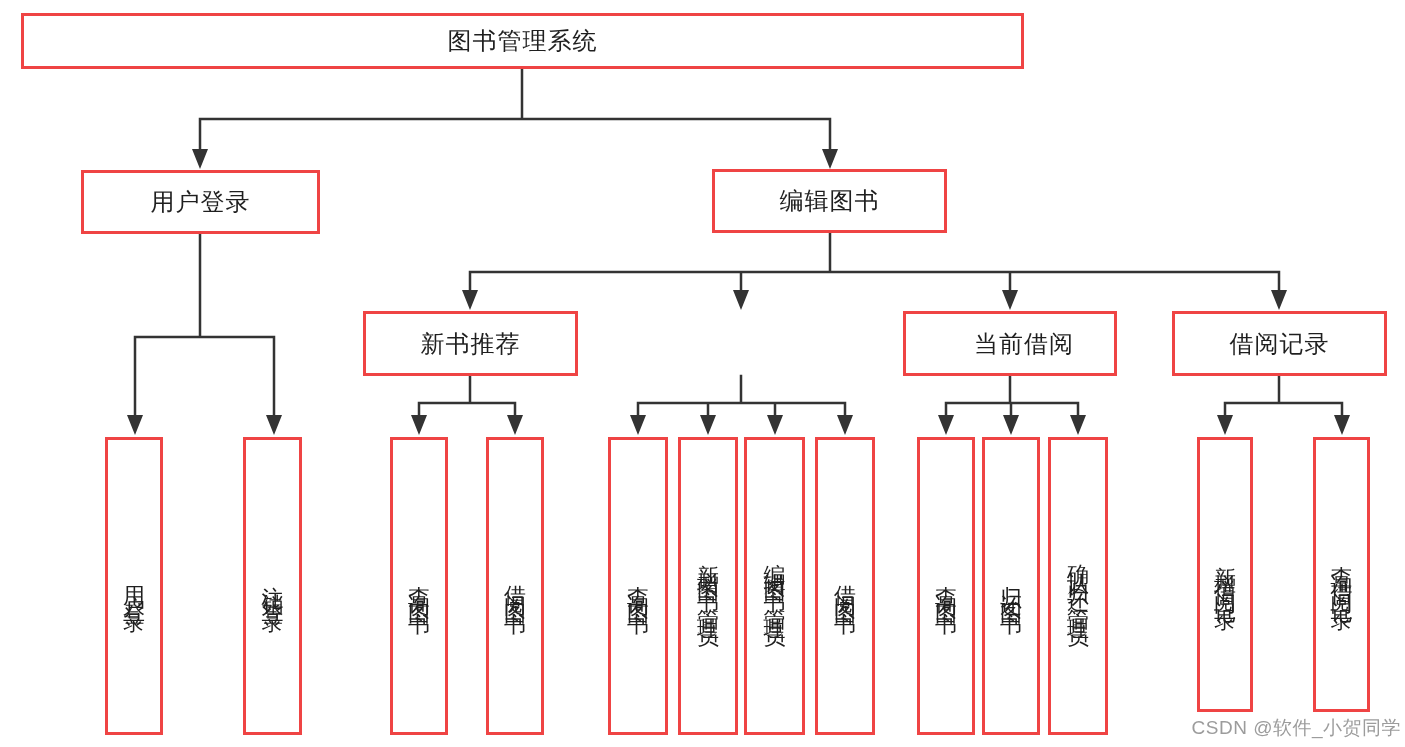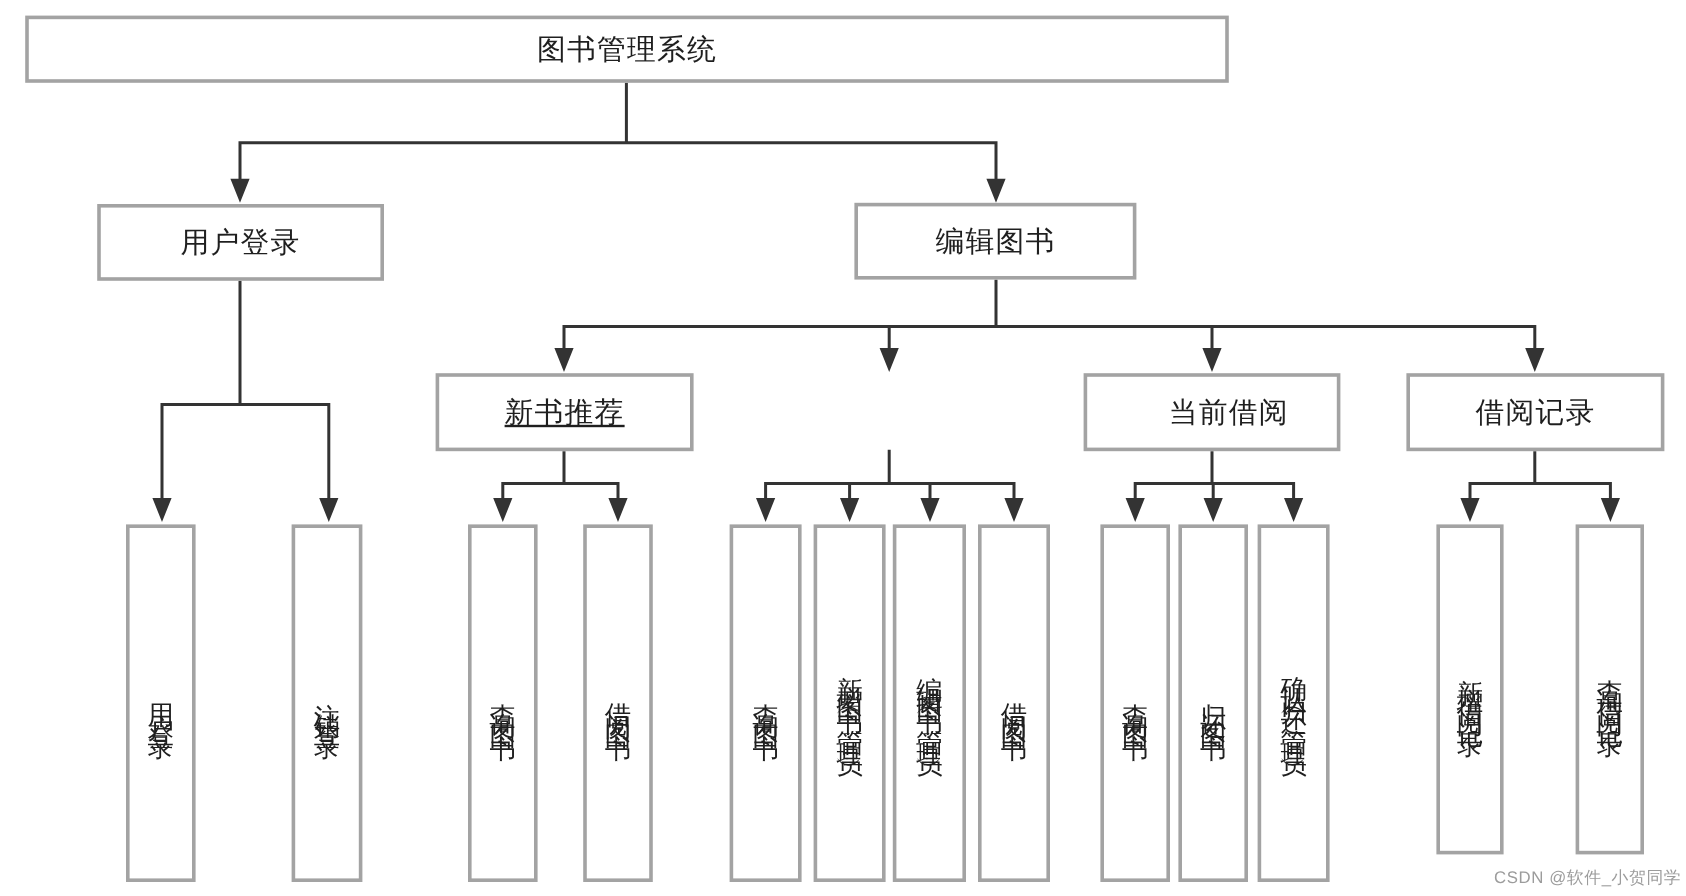--- a/index.html
+++ b/index.html
@@ -10,39 +10,39 @@
     height: 747px;
     background: #ffffff;
     font-family: "Liberation Sans", sans-serif;
     color: #1f1f1f;
     overflow: hidden;
   }
   .wires { position: absolute; left: 0; top: 0; width: 1405px; height: 747px; }
   .node {
     position: absolute;
     background: #ffffff;
-    border: 3px solid #a3a3a3;
+    border: 3px solid #ef4444;
     display: flex;
     align-items: center;
     justify-content: center;
     text-align: center;
   }
   .h-node { font-size: 24px; letter-spacing: 1px; white-space: nowrap; }
   .leaf {
     writing-mode: vertical-rl;
     text-orientation: mixed;
     font-size: 22px;
     letter-spacing: 9px;
     line-height: 1.0;
   }
   .watermark {
     position: absolute;
     right: 4px;
     bottom: 6px;
-    font-size: 14px;
+    font-size: 19px;
     letter-spacing: 0.5px;
     color: #9c9c9c;
     white-space: nowrap;
   }
 </style>
 </head>
 <body>
 
 <div class="stage">
 
@@ -67,21 +67,21 @@
     <span>图书管理系统</span>
   </div>
 
   <div class="node h-node" style="left:81px; top:170px; width:239px; height:64px;">
     <span>用户登录</span>
   </div>
   <div class="node h-node" style="left:712px; top:169px; width:235px; height:64px;">
     <span>编辑图书</span>
   </div>
 
-  <div class="node h-node" style="left:363px; top:311px; width:215px; height:65px;text-decoration:underline;">
+  <div class="node h-node" style="left:363px; top:311px; width:215px; height:65px;">
     <span>新书推荐</span>
   </div>
   <div class="node h-node" style="left:903px; top:311px; width:214px; height:65px;padding-left:28px;">
     <span>当前借阅</span>
   </div>
   <div class="node h-node" style="left:1172px; top:311px; width:215px; height:65px;">
     <span>借阅记录</span>
   </div>
 
   <div class="node leaf" style="left:105px; top:437px; width:58px; height:298px;">

